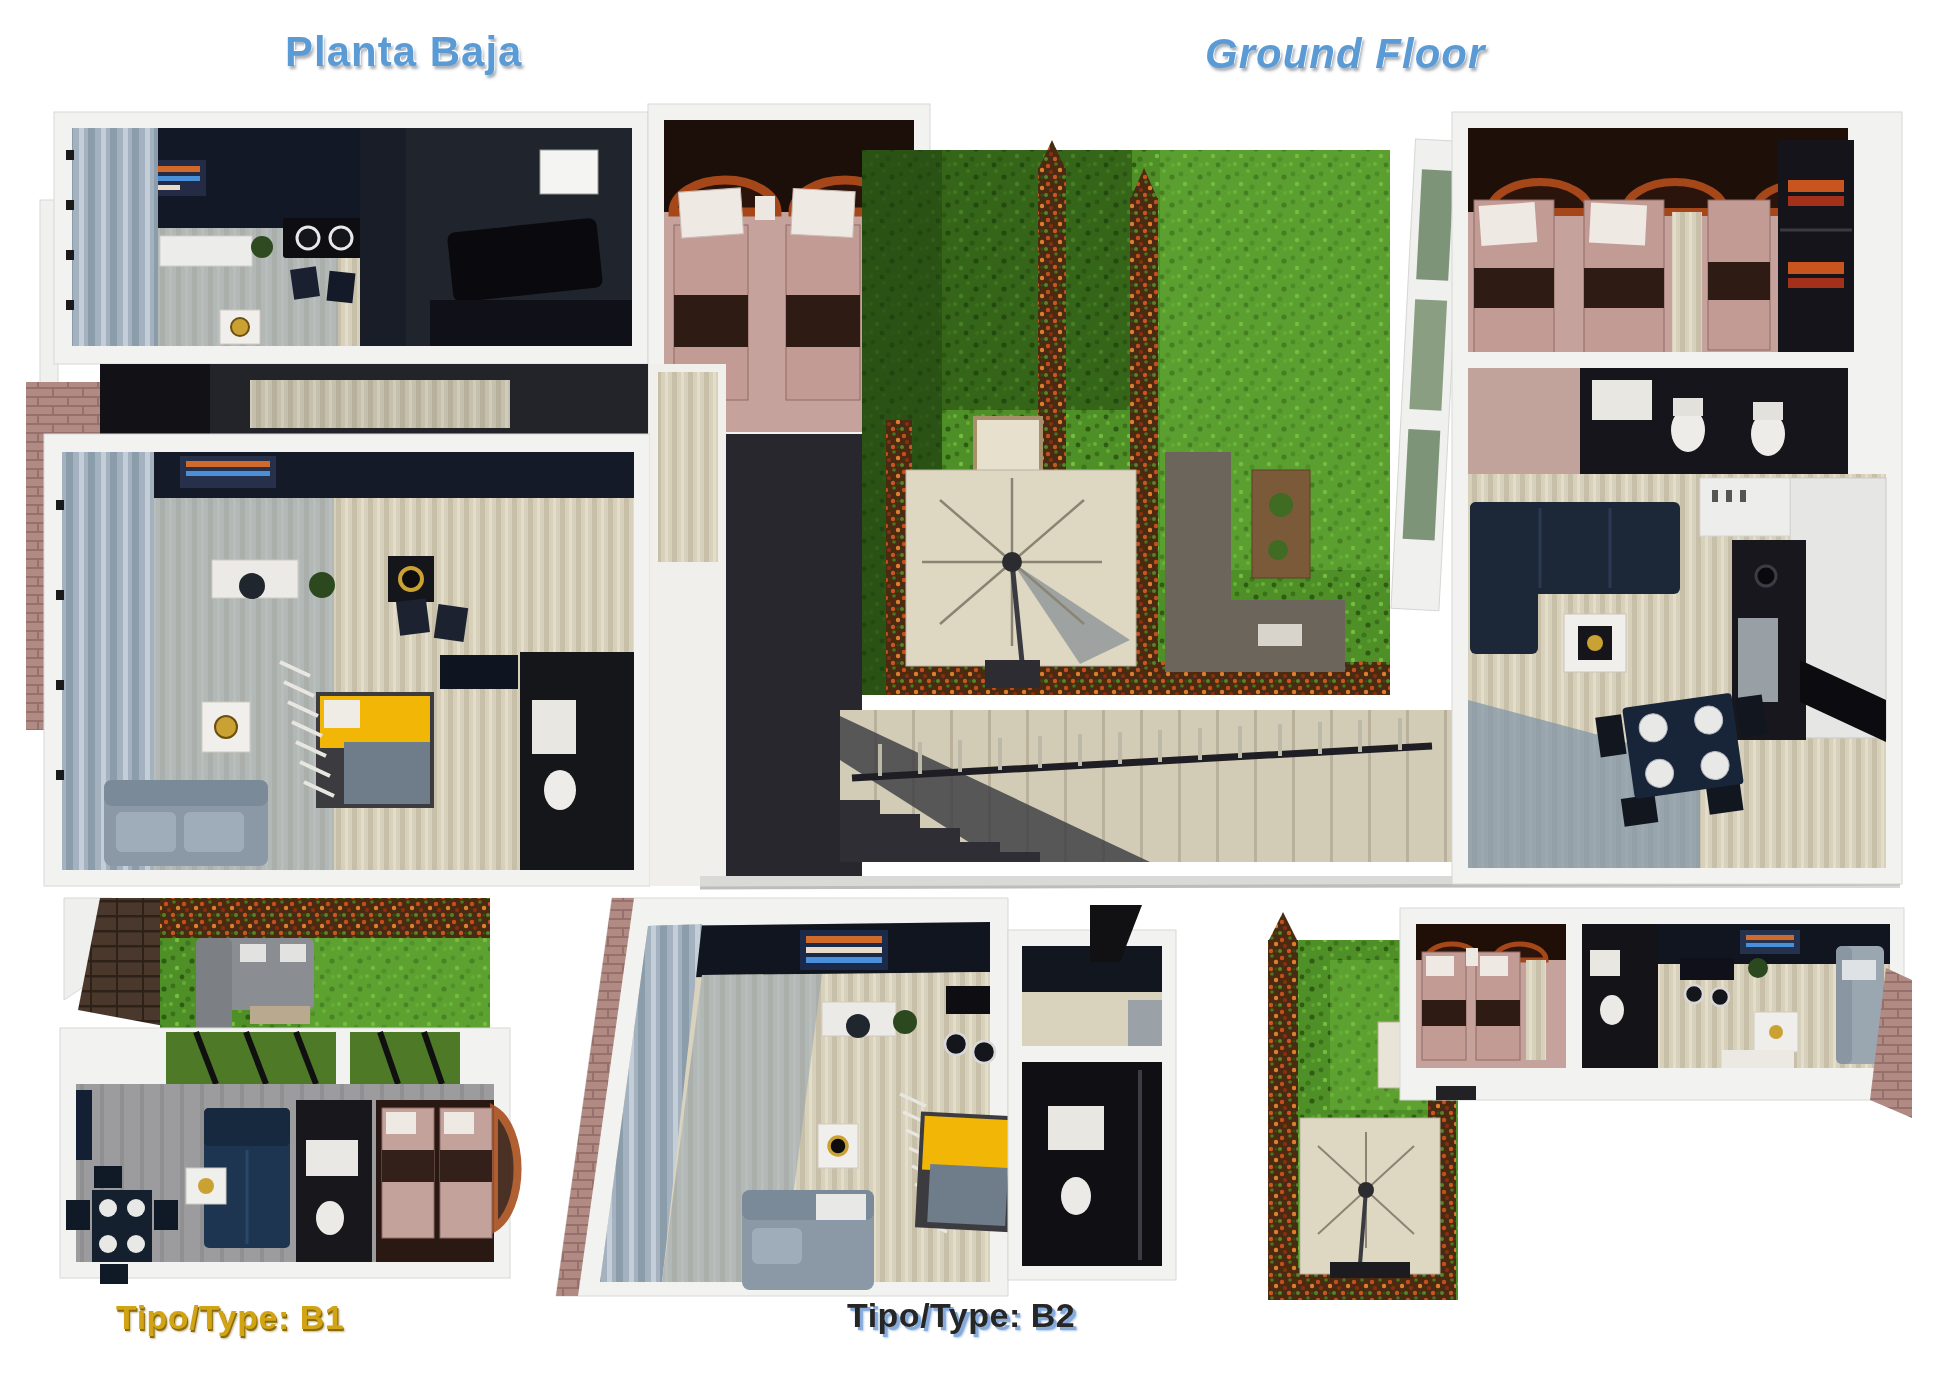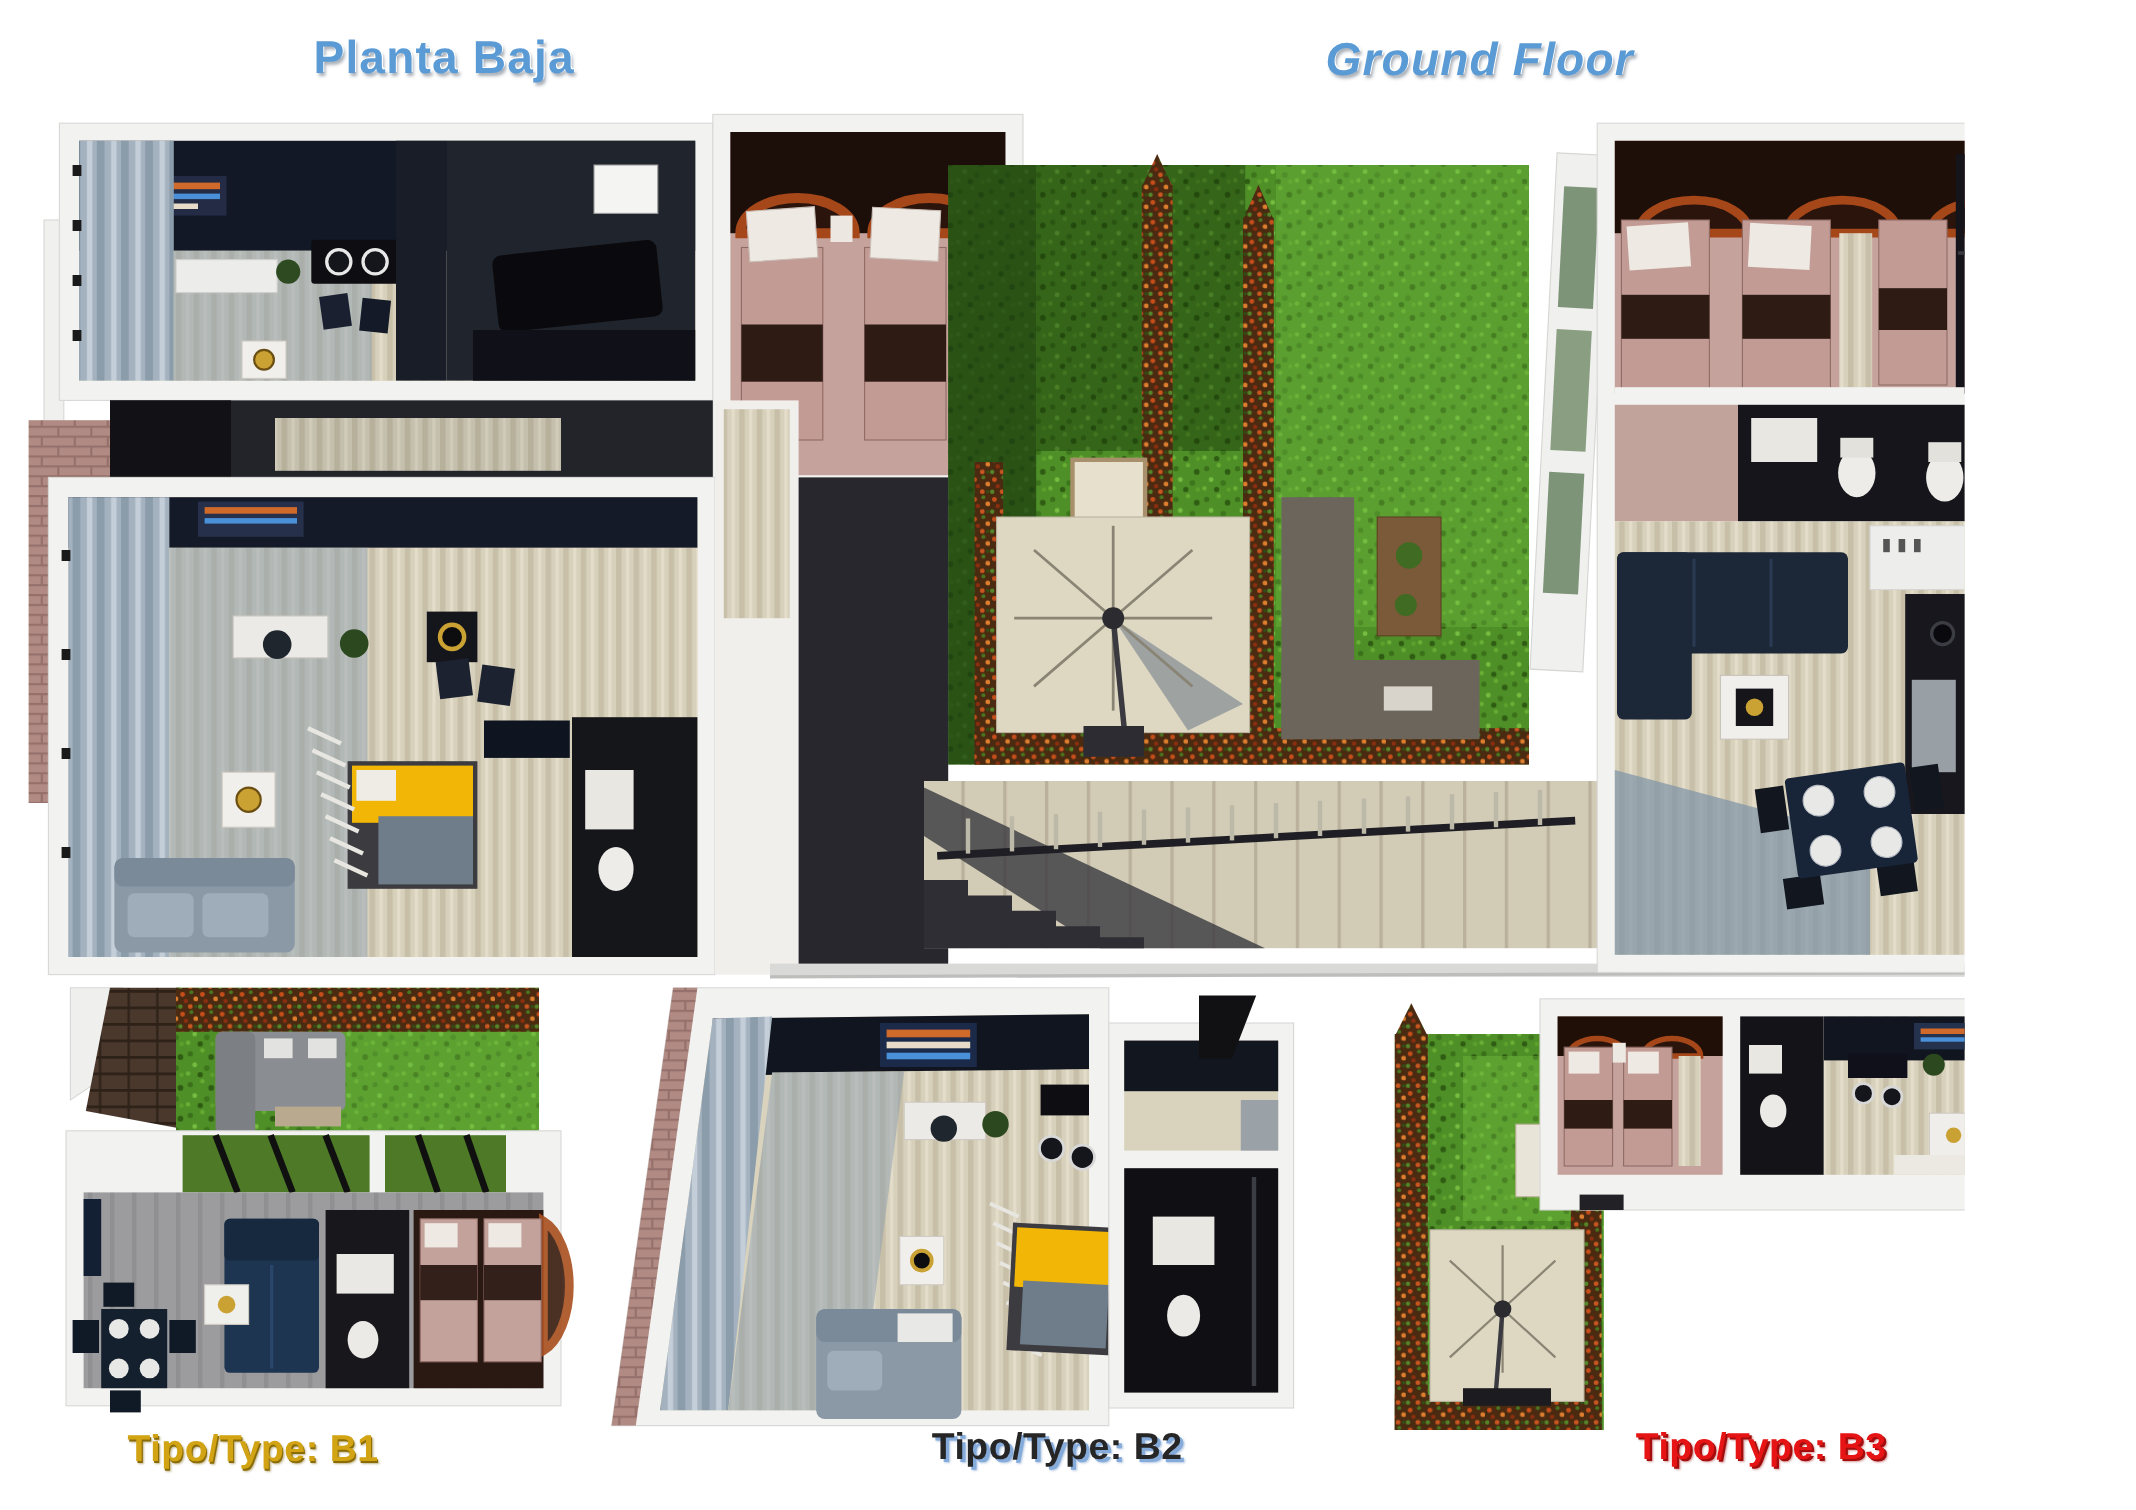--- a/index.html
+++ b/index.html
@@ -1,17 +1,17 @@
 <!DOCTYPE html>
 <html><head>
 <meta charset="utf-8">
 <style>
   html,body{margin:0;padding:0;background:#ffffff;}
   .canvas{
-    position:relative;width:1786px;height:1373px;background:#ffffff;overflow:hidden;
+    position:relative;width:1942px;height:1373px;background:#ffffff;overflow:hidden;
     font-family:"Liberation Sans",sans-serif;
   }
   .canvas svg{position:absolute;left:0;top:0;}
   .floor-title{
     position:absolute;font-weight:bold;font-size:42px;letter-spacing:1px;
     text-shadow:-1px -1px 0 #ffffff,1px -1px 0 #ffffff,2px 3px 3px rgba(120,130,145,.65);
     white-space:nowrap;
   }
   .floor-title.italic{font-style:italic;}
   .plan-label{
@@ -562,14 +562,13 @@
   </svg>
 
   <div class="floor-title" style="left: 285px; top: 28px; color: rgb(91, 155, 213);">Planta Baja</div>
 
   <div class="floor-title italic" style="left: 1205px; top: 30px; color: rgb(91, 155, 213);">Ground Floor</div>
 
   <div class="plan-label b1" style="left: 116px; top: 1298px; color: rgb(210, 164, 20);">Tipo/Type: B1</div>
 
   <div class="plan-label b2" style="left: 800px; top: 1296px; color: rgb(38, 38, 38);">Tipo/Type: B2</div>
 
-  <div class="plan-label b3" style="left: 1487px; top: 1296px; color: rgb(230, 20, 20);">Tipo/Type: B3</div>
 </div>
 
 </body></html>

